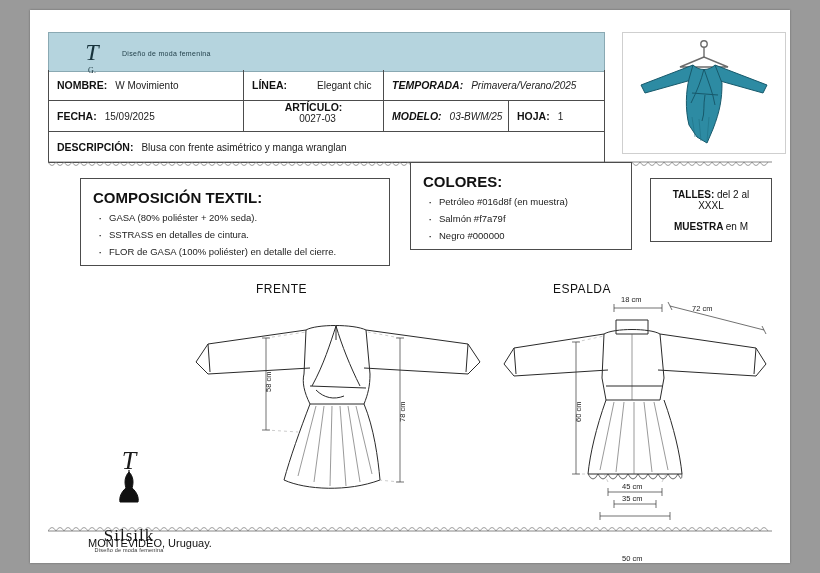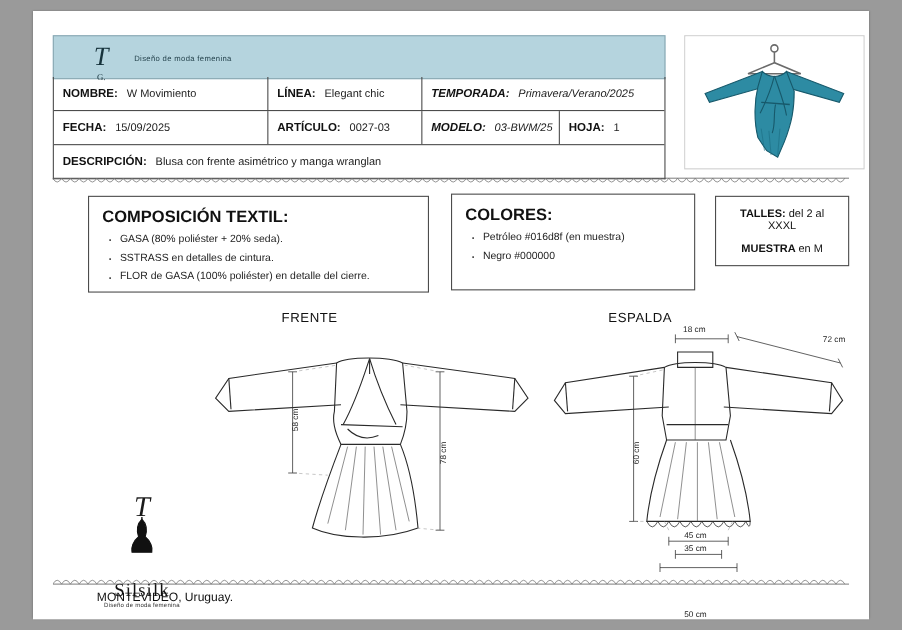--- a/index.html
+++ b/index.html
@@ -39,24 +39,24 @@
   .hrow{display:flex;border-bottom:1px solid #4c4c4c;height:30px;}
   .hrow:last-child{border-bottom:none;}
   .cell{
     display:flex;align-items:center;padding:0 8px;
     border-right:1px solid #4c4c4c;height:30px;box-sizing:border-box;
   }
   .cell:last-child{border-right:none;}
   .lbl{font-size:10.5px;font-weight:bold;color:#111;white-space:nowrap;}
   .val{font-size:10px;color:#222;margin-left:8px;white-space:nowrap;}
   .c-nombre{width:195px;}
-  .c-linea{width:140px;}
+  .c-linea{width:140px;gap:22px;}
   .c-temporada{width:220px;font-style:italic;}
   .c-fecha{width:195px;}
-  .c-articulo{width:140px;}
+  .c-articulo{width:140px;flex-direction:column;}
   .c-modelo{width:125px;font-style:italic;}
   .c-hoja{width:95px;}
   .c-desc{width:553px;}
 
   
   .thumb{
     position:absolute;left:592px;top:22px;width:162px;height:120px;
     background:#fff;border:1px solid #cfcfcf;overflow:hidden;
   }
 
@@ -69,21 +69,21 @@
 
   
   .box{
     position:absolute;border:1px solid #4c4c4c;background:#fff;
     box-sizing:border-box;padding:10px 12px;
   }
   .box-title{font-size:15px;font-weight:bold;color:#111;margin-bottom:7px;}
   .bul{font-size:9.5px;color:#222;margin:0 0 6px 0;padding-left:16px;position:relative;line-height:1.15;}
   .bul:before{content:"·";position:absolute;left:5px;top:-2px;font-size:13px;}
   .b-comp{left:50px;top:168px;width:310px;height:88px;}
-  .b-col{left:380px;top:166px;width:222px;height:88px;}
+  .b-col{left:380px;top:152px;width:222px;height:88px;}
   .b-tal{left:620px;top:168px;width:122px;height:64px;border:1px solid #4c4c4c;text-align:center;}
   .b-tal .t1{font-size:10px;font-weight:bold;color:#111;margin-bottom:10px;}
   .b-tal .t2{font-size:10px;font-weight:bold;color:#111;}
   .b-tal .t1 span.reg,.b-tal .t2 span.reg{font-weight:normal;}
 
   
   .tech{position:absolute;left:18px;top:272px;width:724px;height:240px;}
   .view-title{
     position:absolute;font-size:12px;color:#111;letter-spacing:.5px;
   }
@@ -205,20 +205,21 @@
   <div class="box b-comp">
     <div class="box-title">COMPOSICIÓN TEXTIL:</div>
     <div class="bul">GASA (80% poliéster + 20% seda).</div>
     <div class="bul">SSTRASS en detalles de cintura.</div>
     <div class="bul">FLOR de GASA (100% poliéster) en detalle del cierre.</div>
   </div>
 
   <div class="box b-col">
     <div class="box-title">COLORES:</div>
     <div class="bul">Petróleo  #016d8f  (en muestra)</div>
+    <div class="bul">Salmón  #f7a79f</div>
     <div class="bul">Negro  #000000</div>
   </div>
 
   <div class="box b-tal">
     <div class="t1">
       <span>TALLES:</span>
       <span class="reg">del 2 al XXXL</span>
     </div>
     <div class="t2">
       <span>MUESTRA</span>
@@ -319,21 +320,21 @@
         </g>
       </g>
     </svg>
 
     
     <div class="dim dim-v" style="left:216px;top:110px;">58 cm</div>
     <div class="dim dim-v" style="left:350px;top:140px;">78 cm</div>
 
     
     <div class="dim dim-h" style="left:573px;top:13px;">18 cm</div>
-    <div class="dim dim-h" style="left:700px;top:22px;text-align:right;">72 cm</div>
+    <div class="dim dim-h" style="left:644px;top:22px;text-align:right;">72 cm</div>
     <div class="dim dim-v" style="left:526px;top:140px;">60 cm</div>
     <div class="dim dim-h" style="left:574px;top:200px;">45 cm</div>
     <div class="dim dim-h" style="left:574px;top:212px;">35 cm</div>
     <div class="dim dim-h" style="left:574px;top:224px;margin-top:48px;">50 cm</div>
   </div>
 
   <div class="foot-logo">
     <div class="gl">T</div>
     <svg width="60" height="34" viewBox="0 0 60 34" style="margin-top:-4px">
       <path d="M30 2 C26 6 25 12 27 18 C22 22 20 28 21 32 L39 32 C40 28 38 22 33 18 C35 12 34 6 30 2 Z" fill="#111" stroke="#111" stroke-width="1"></path>

